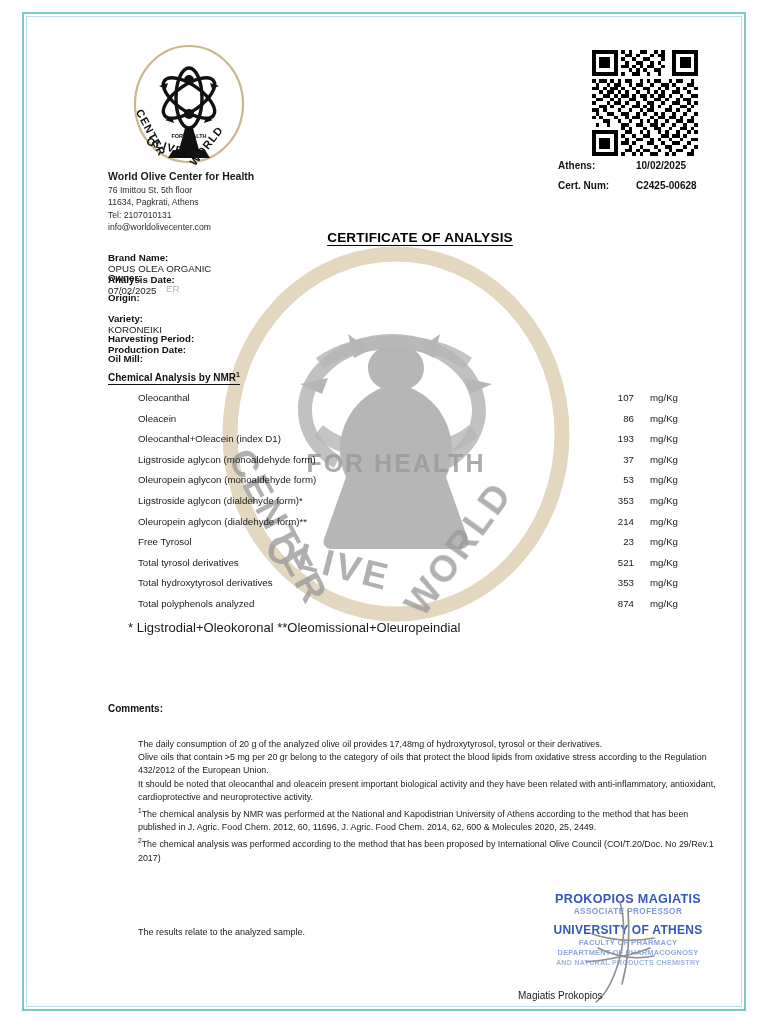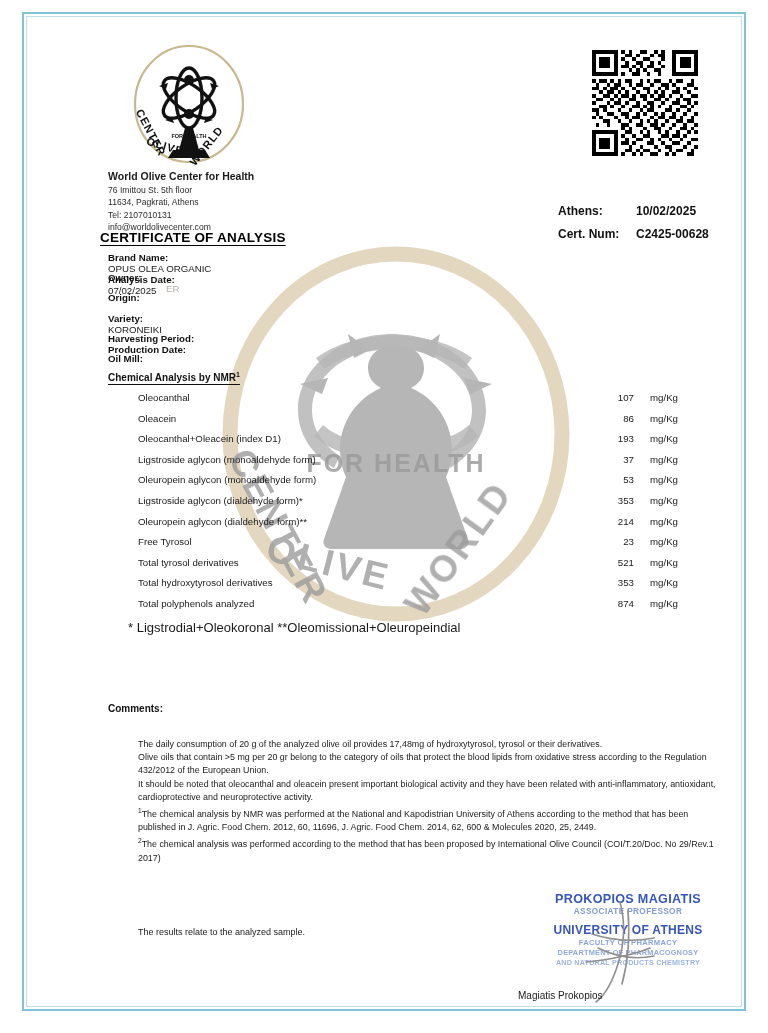--- a/index.html
+++ b/index.html
@@ -43,28 +43,29 @@
 
   
   .hdr { position: absolute; left: 70px; top: 10px; width: 640px; }
   .logo { position: absolute; left: 25px; top: 12px; width: 128px; height: 128px; }
   .org-block { position: absolute; left: 8px; top: 140px; }
   .org-name { font-size: 10.5px; font-weight: bold; color: #1b1b1b; margin-bottom: 2px; }
   .org-line { font-size: 8.6px; color: #2b2b2b; line-height: 12.4px; }
 
   .qr { position: absolute; left: 492px; top: 20px; width: 106px; height: 106px; }
 
-  .meta { position: absolute; left: 458px; top: 130px; font-size: 12px; margin-top: 44px; }
+  .meta { position: absolute; left: 458px; top: 130px; font-size: 10px; }
   .meta-row { display: flex; margin-bottom: 9px; }
   .meta-label { font-weight: bold; color: #111; width: 78px; }
   .meta-value { font-weight: bold; color: #111; }
 
   
   .title {
     position: absolute; left: 0; right: 0; top: 200px;
+    text-align: center;
     font-size: 13.5px; font-weight: bold; color: #000;
     text-decoration: underline;
     text-underline-offset: 3px;
     letter-spacing: .2px;
   }
 
   
   .info { position: absolute; left: 8px; top: 222px; width: 640px; font-size: 9.7px; }
   .info-row { display: flex; align-items: baseline; height: 20.2px; flex-direction: column; }
   .info-label { font-weight: bold; color: #111; width: 122px; flex: none; }

